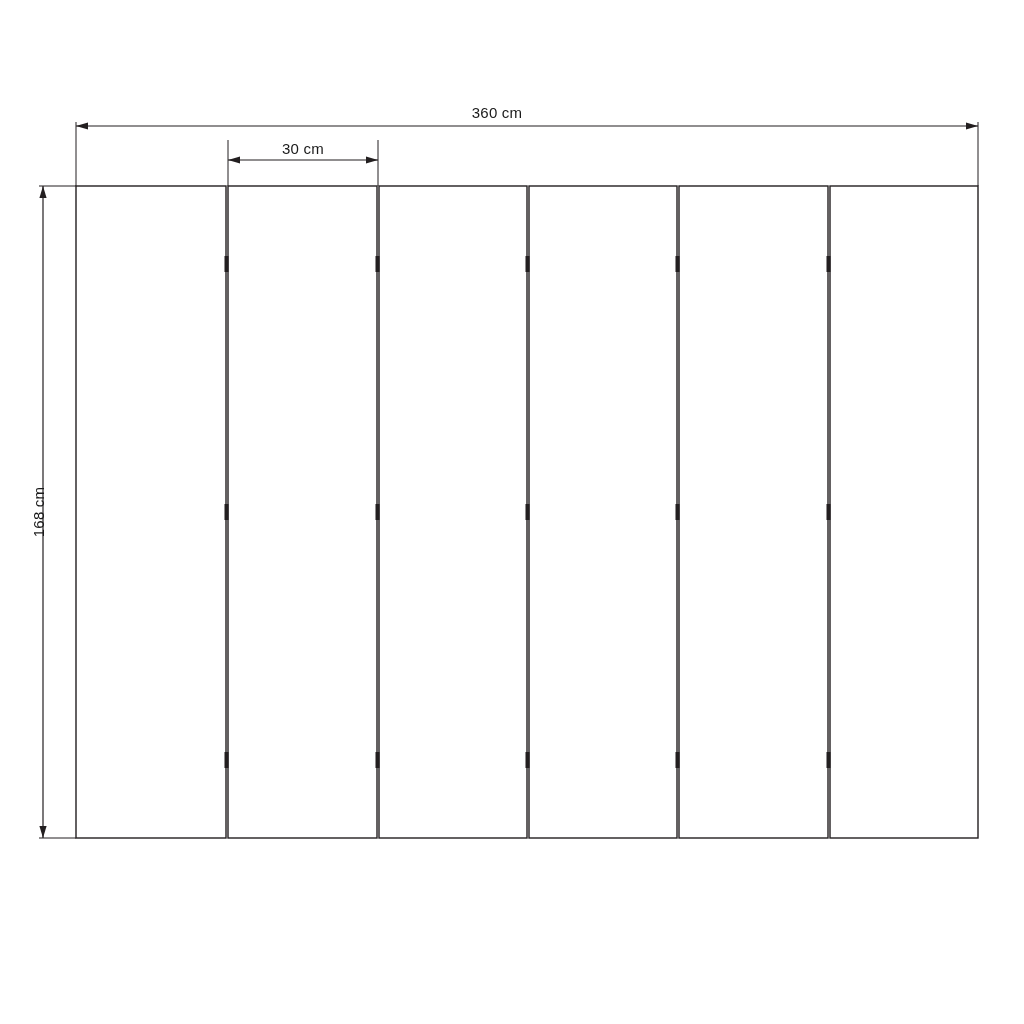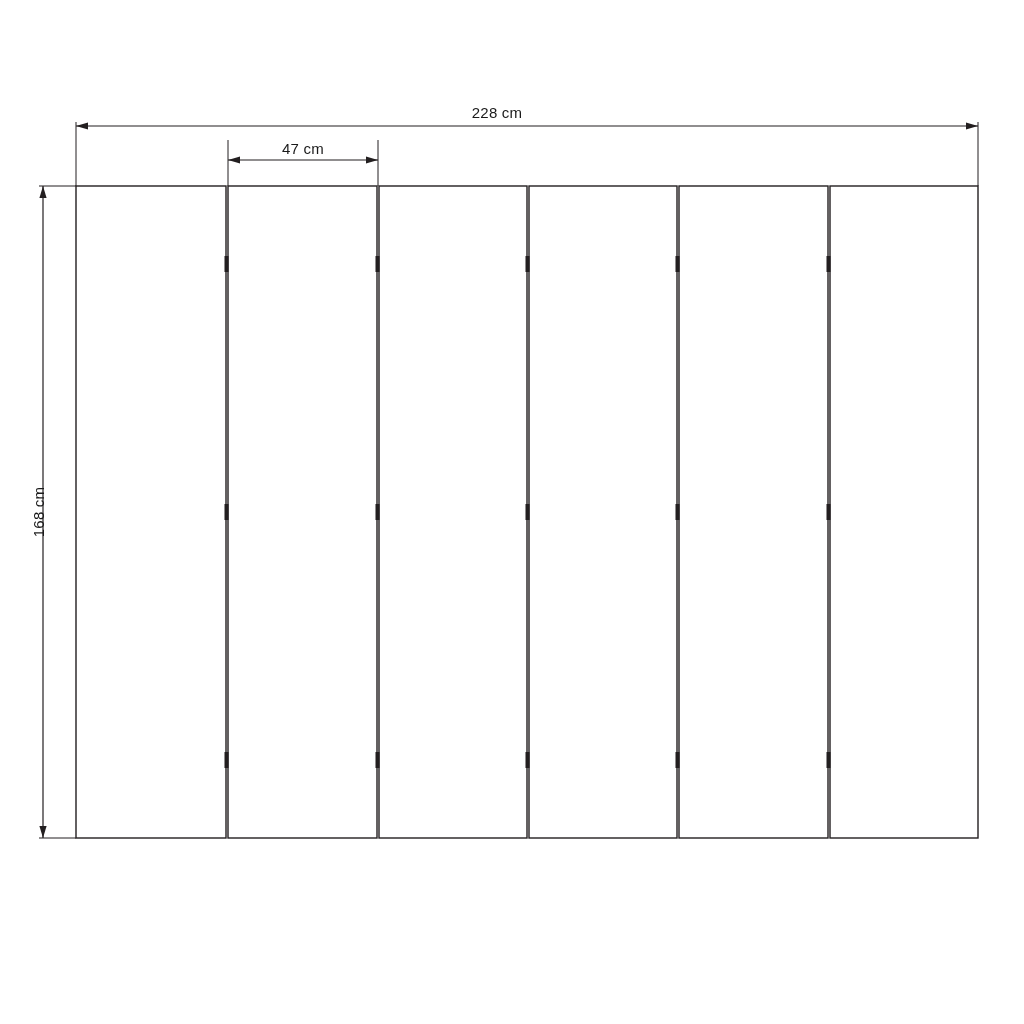--- a/index.html
+++ b/index.html
@@ -104,19 +104,19 @@
       <rect x="675.5" y="504" width="4" height="16" fill="#231f20"></rect>
       <rect x="675.5" y="752" width="4" height="16" fill="#231f20"></rect>
 
       <rect x="826.5" y="256" width="4" height="16" fill="#231f20"></rect>
       <rect x="826.5" y="504" width="4" height="16" fill="#231f20"></rect>
       <rect x="826.5" y="752" width="4" height="16" fill="#231f20"></rect>
     </g>
 
   </svg>
 
-  <div class="dim-label" id="label-total-width">228 cm</div>
+  <div class="dim-label" id="label-total-width">360 cm</div>
 
-  <div class="dim-label" id="label-panel-width">47 cm</div>
+  <div class="dim-label" id="label-panel-width">30 cm</div>
 
   <div class="dim-label" id="label-height">168 cm</div>
 
 </div>
 
 </body></html>

